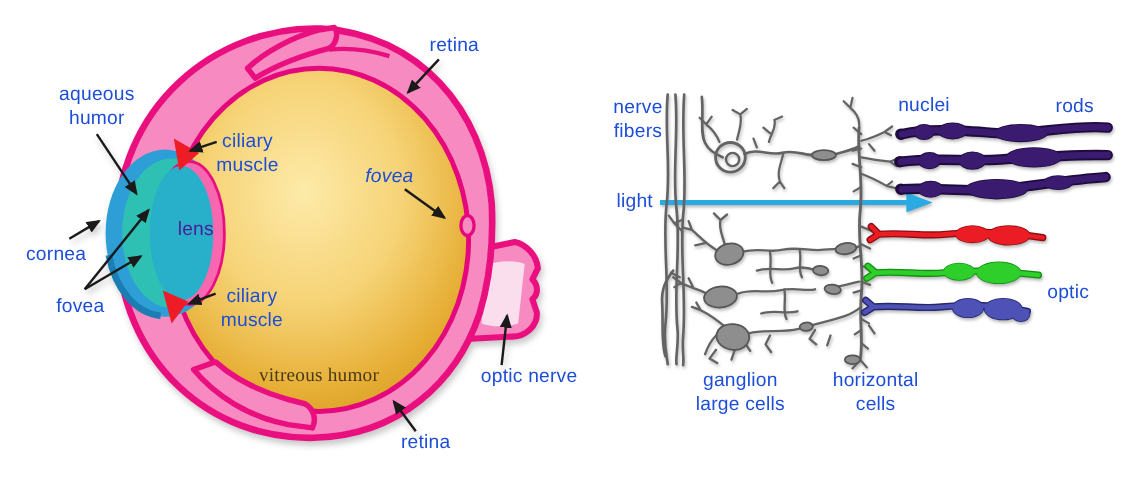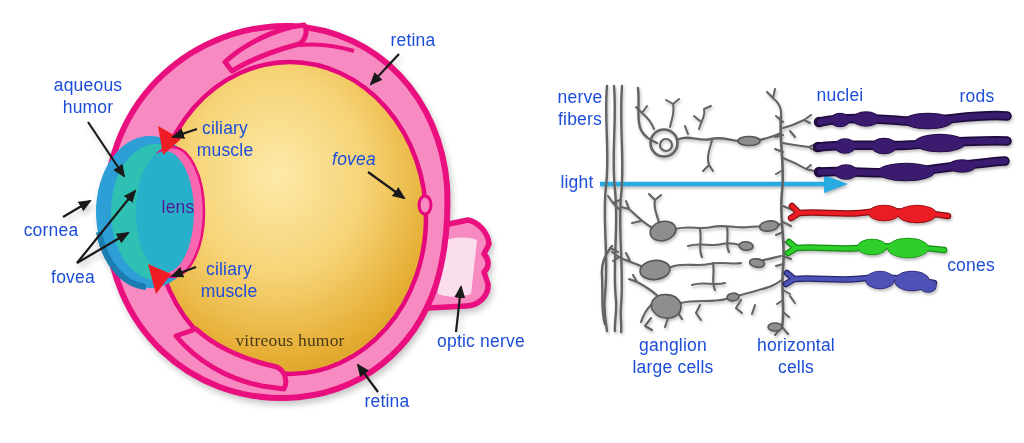--- a/index.html
+++ b/index.html
@@ -228,21 +228,21 @@
 <div class="lbl" style="left:387px;top:402px;">retina</div>
 <div class="lbl" style="left:481px;top:342px;">optic nerve</div>
 
 <div class="lbl" style="left:580px;top:108px;">
   <span class="ln">nerve</span>
   <span class="ln">fibers</span>
 </div>
 <div class="lbl" style="left:577px;top:183px;">light</div>
 <div class="lbl" style="left:840px;top:96px;">nuclei</div>
 <div class="lbl" style="left:977px;top:97px;">rods</div>
-<div class="lbl" style="left:971px;top:266px;">cones</div>
+<div class="lbl" style="left:971px;top:266px;">optic</div>
 <div class="lbl" style="left:796px;top:356px;">
   <span class="ln">horizontal</span>
   <span class="ln">cells</span>
 </div>
 <div class="lbl" style="left:673px;top:356px;">
   <span class="ln">ganglion</span>
   <span class="ln">large cells</span>
 </div>
 
 </div>

